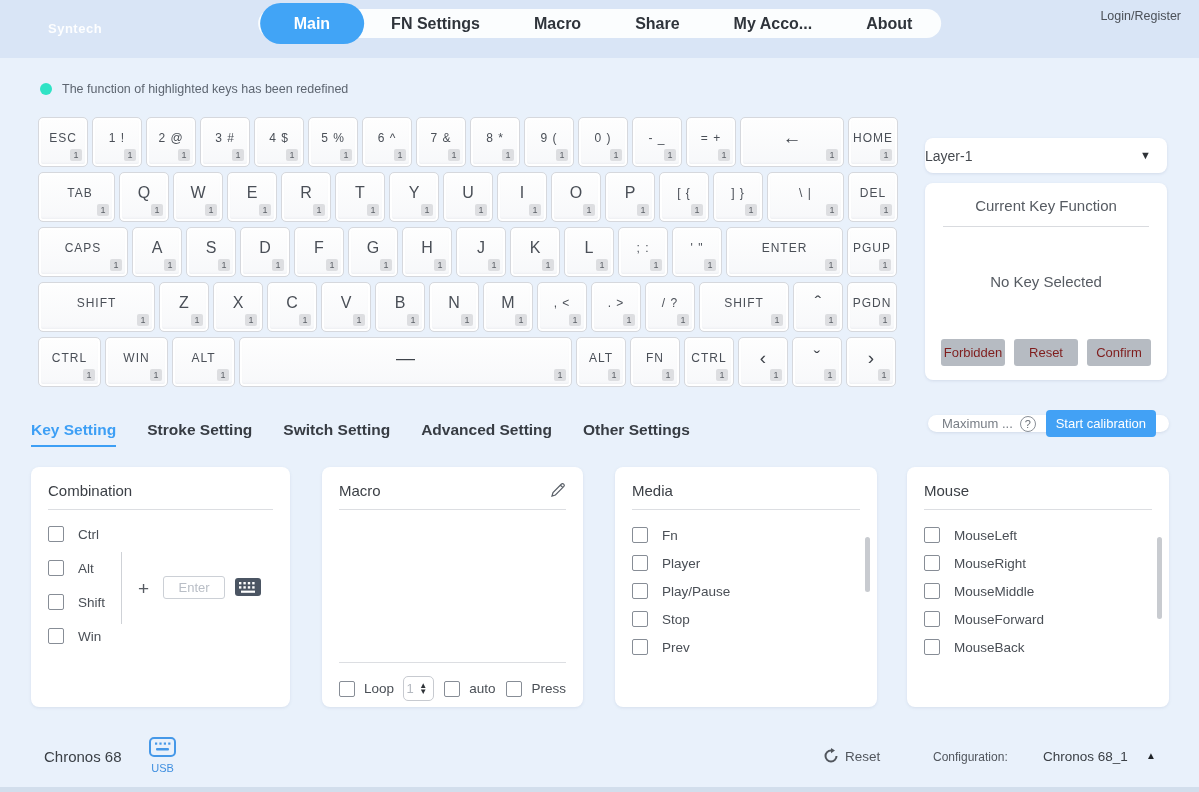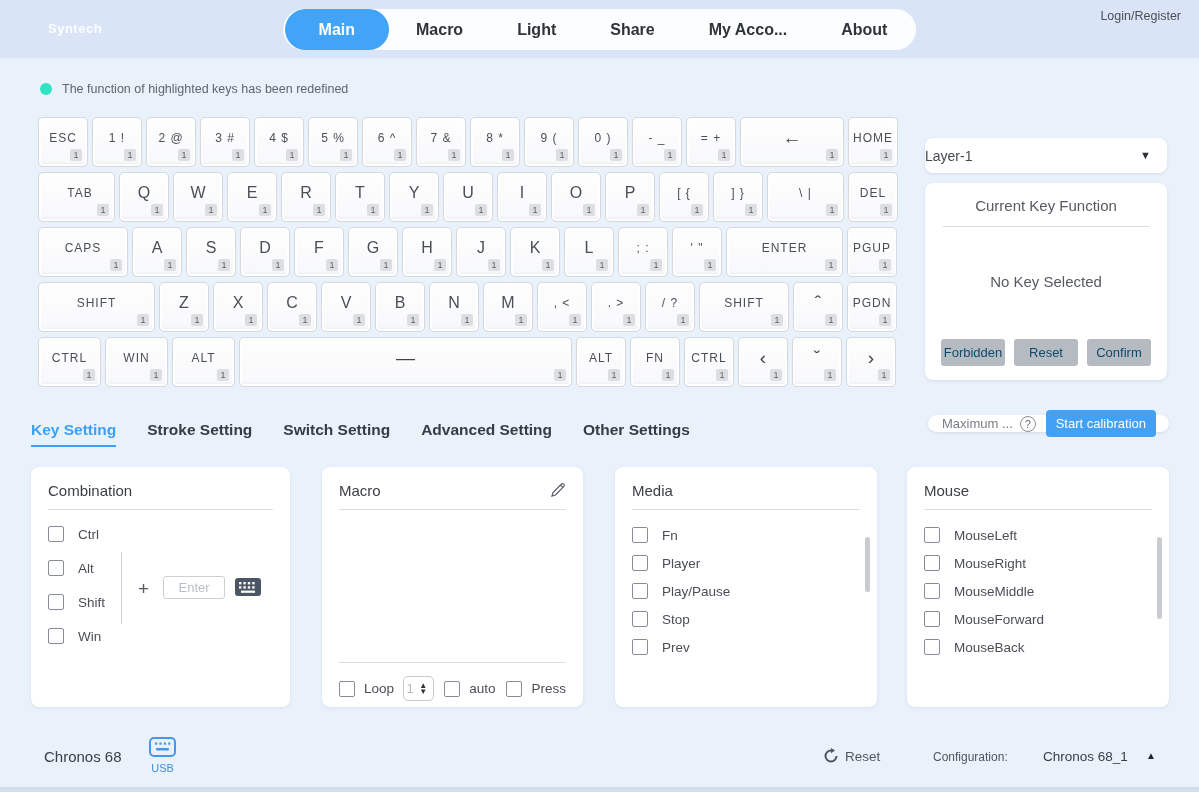--- a/index.html
+++ b/index.html
@@ -4,21 +4,21 @@
 <style>
   * { margin:0; padding:0; box-sizing:border-box; }
   html,body { width:1199px; height:792px; }
   body {
     font-family:"Liberation Sans","DejaVu Sans",sans-serif;
     background:#e9f1fb; position:relative; overflow:hidden; color:#3c4148;
   }
   
   .header { position:absolute; left:0; top:0; width:1199px; height:58px; background:#d9e5f6; }
   .logo { position:absolute; left:48px; top:21px; color:rgba(255,255,255,.95); font-weight:bold; font-size:13px; letter-spacing:.5px; }
-  .nav-wrap { position:absolute; left:50%; transform:translateX(-50%); top:9px; height:41px; background:#fbfdfe; border-radius:22px; display:flex; align-items:center; padding:0 2px; }
+  .nav-wrap { position:absolute; left:50%; transform:translateX(-50%); top:9px; height:29px; background:#fbfdfe; border-radius:22px; display:flex; align-items:center; padding:0 2px; }
   .nav-item { padding:0 27px; line-height:41px; font-size:16px; font-weight:bold; color:#2f343b; cursor:pointer; white-space:nowrap; }
   .nav-item.active { background:#41a4f6; color:#fff; border-radius:22px; padding:0 34px; }
   .login { position:absolute; right:18px; top:9px; font-size:12.5px; color:#4b5058; }
   
   .notice { position:absolute; left:40px; top:82px; display:flex; align-items:center; }
   .dot { width:12px; height:12px; border-radius:50%; background:#2fe3c5; margin-right:10px; }
   .notice-text { font-size:12.5px; color:#5d6570; }
   
   .keyboard { position:absolute; left:38px; top:117px; width:866px; }
   .kb-row { display:flex; gap:4px; margin-bottom:5px; height:50px; }
@@ -34,21 +34,21 @@
   .layer-card { position:absolute; left:925px; top:138px; width:242px; height:35px; background:#fff;
                 border-radius:8px; box-shadow:0 1px 3px rgba(110,130,160,.18); display:flex;
                 align-items:center; font-size:14px; color:#45494f; cursor:pointer; }
   .layer-caret { position:absolute; right:16px; top:11px; font-size:11px; color:#2e3237; }
   .func-card { position:absolute; left:925px; top:183px; width:242px; height:197px; background:#fff;
                border-radius:8px; box-shadow:0 1px 3px rgba(110,130,160,.18); padding:14px 16px; }
   .func-title { text-align:center; font-size:15px; color:#565b62; margin-bottom:12px; }
   .func-divider { border:none; border-top:1px solid #d9dbdf; margin:0 2px; }
   .func-empty { text-align:center; font-size:15px; color:#565b62; margin-top:46px; }
   .func-btns { position:absolute; left:16px; right:16px; bottom:14px; display:flex; gap:9px; }
-  .grey-btn { flex:1; background:#b6bbc2; color:#0c4a6e; border:none; border-radius:3px; font-size:13px;
+  .grey-btn { flex:1; background:#b6bbc2; color:#7f1d1d; border:none; border-radius:3px; font-size:13px;
               padding:6px 0; font-family:inherit; cursor:pointer; }
   
   .tabs { position:absolute; left:31px; top:421px; display:flex; gap:31px; }
   .tab { font-size:15.5px; font-weight:bold; color:#373c43; cursor:pointer; padding-bottom:6px; }
   .tab.active { color:#3d9ff5; border-bottom:2px solid #3d9ff5; }
   .calib { position:absolute; left:928px; top:415px; width:241px; height:17px; background:#fff;
            border-radius:16px; box-shadow:0 1px 3px rgba(110,130,160,.18); display:flex; align-items:center; }
   .calib-text { margin-left:14px; font-size:13px; color:#787e86; }
   .q-icon { width:16px; height:16px; border:1px solid #8a9098; border-radius:50%; color:#6a7078;
             font-size:11px; line-height:14px; text-align:center; margin-left:7px; cursor:pointer; }
@@ -96,22 +96,22 @@
   .config-caret { position:absolute; left:1146px; top:750px; font-size:10px; color:#1f2327; cursor:pointer; }
   .bottom-strip { position:absolute; left:0; bottom:0; width:1199px; height:5px; background:#d2deec; }
 </style>
 </head>
 <body>
 
 <div class="header">
   <div class="logo">Syntech</div>
   <div class="nav-wrap">
       <div class="nav-item active">Main</div>
+      <div class="nav-item">FN Settings</div>
       <div class="nav-item">Macro</div>
-      <div class="nav-item">Light</div>
       <div class="nav-item">Share</div>
       <div class="nav-item">My Acco...</div>
       <div class="nav-item">About</div>
     </div>
   <div class="login">Login/Register</div>
 </div>
 
 <div class="notice">
   <div class="dot"></div>
   <div class="notice-text">The function of highlighted keys has been redefined</div>

